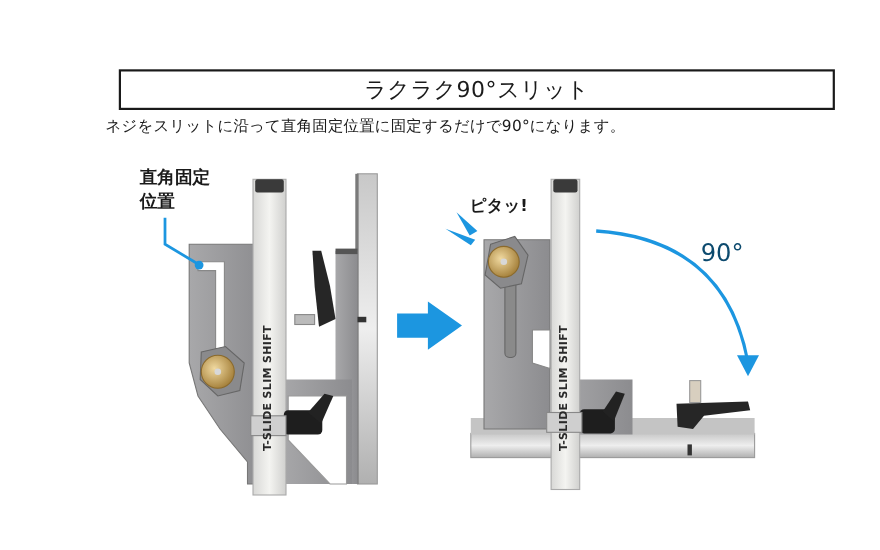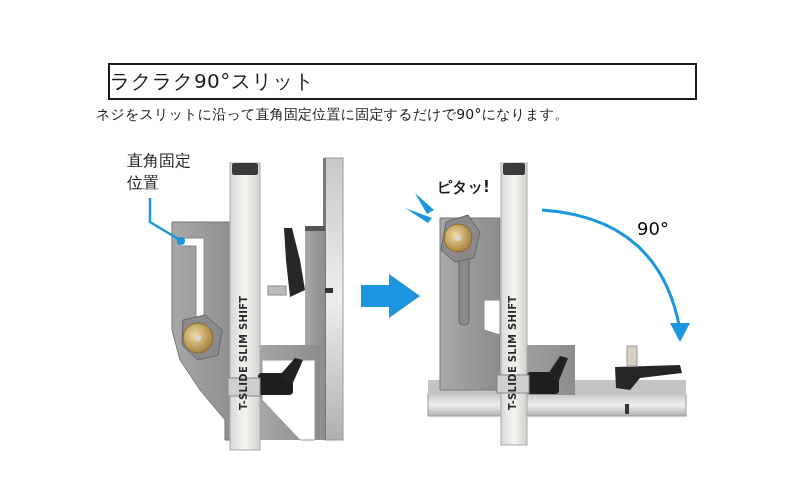--- a/index.html
+++ b/index.html
@@ -1,32 +1,32 @@
 <!DOCTYPE html>
 <html><head>
   <meta charset="utf-8">
   <style>
     * { box-sizing: border-box; margin: 0; padding: 0; }
     html, body { width: 800px; height: 500px; background: #ffffff; overflow: hidden; }
     body { position: relative; font-family: "DejaVu Sans", sans-serif; color: #111; }
 
     .title-box {
-      position: absolute; left: 108px; top: 63px; width: 589px; height: 37px;
-      border: 2px solid #1a1a1a; display: flex; align-items: center; 
+      position: absolute; left: 108px; top: 63px; width: 651px; height: 37px;
+      border: 2px solid #1a1a1a; display: flex; align-items: center; justify-content: center;
     }
     .title-text { font-size: 20px; letter-spacing: 0.5px; color: #1a1a1a; }
     .subtitle {
       position: absolute; left: 96px; top: 106px; font-size: 14px; color: #1a1a1a; letter-spacing: 0.2px;
     }
 
     .callout-label {
-      position: absolute; left: 127px; top: 150px; font-size: 16px; font-weight: normal; line-height: 22px; color: #1a1a1a;
+      position: absolute; left: 127px; top: 150px; font-size: 16px; font-weight: bold; line-height: 22px; color: #1a1a1a;
     }
-    .pita-label { position: absolute; left: 437px; top: 178px; font-size: 15px; font-weight: bold; color: #1a1a1a; text-align: center; }
-    .deg-label { position: absolute; left: 637px; top: 218px; font-size: 18px; color: #000000; }
+    .pita-label { position: absolute; left: 427px; top: 178px; font-size: 15px; font-weight: bold; color: #1a1a1a; text-align: center; }
+    .deg-label { position: absolute; left: 637px; top: 218px; font-size: 22px; color: #0c4a6e; }
 
     svg.illu { position: absolute; left: 0; top: 0; width: 800px; height: 500px; }
 
     .ruler-text {
       position: absolute; font-size: 10px; font-weight: bold; color: #2a2a2a; letter-spacing: 0.3px;
       transform-origin: left top; transform: rotate(-90deg); white-space: nowrap;
     }
   </style>
 </head>
 <body>

